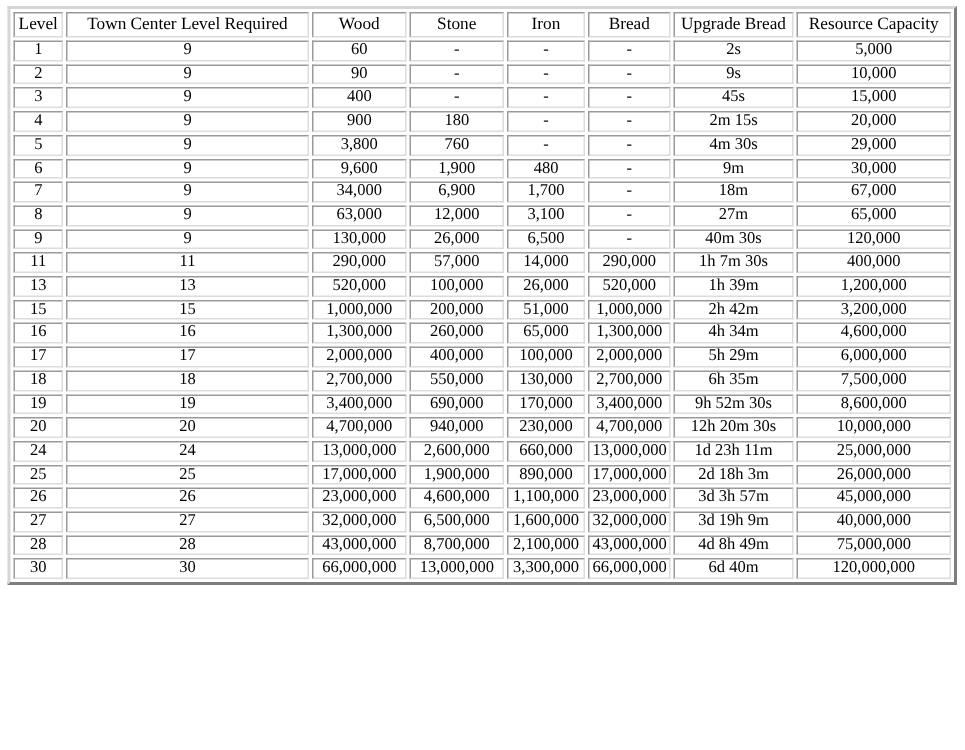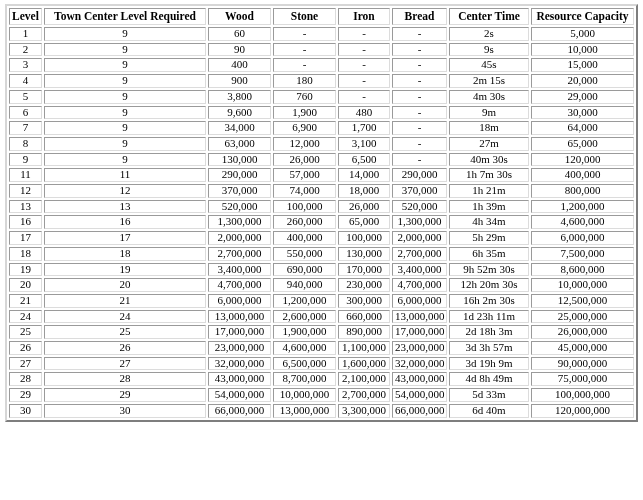--- a/index.html
+++ b/index.html
@@ -36,21 +36,21 @@
     white-space: nowrap;
     overflow: hidden;
   }
   td {
     font-size: 11px;
     line-height: 11.7px;
     padding: 0 2px;
   }
   th {
     font-size: 11.5px;
-    font-weight: bold;
+    font-weight: normal;
     line-height: 13px;
     padding: 1px 0;
   }
 </style>
 </head>
 <body>
 
 <div class="page">
   <table class="data-table">
     <colgroup>
@@ -64,21 +64,21 @@
         <col style="width: 103px;">
       </colgroup>
     <thead>
       <tr>
           <th>Level</th>
           <th>Town Center Level Required</th>
           <th>Wood</th>
           <th>Stone</th>
           <th>Iron</th>
           <th>Bread</th>
-          <th>Center Time</th>
+          <th>Upgrade Bread</th>
           <th>Resource Capacity</th>
         </tr>
     </thead>
     <tbody>
         <tr>
           <td>1</td>
           <td>9</td>
           <td>60</td>
           <td>-</td>
           <td>-</td>
@@ -137,21 +137,21 @@
           <td>30,000</td>
         </tr>
         <tr>
           <td>7</td>
           <td>9</td>
           <td>34,000</td>
           <td>6,900</td>
           <td>1,700</td>
           <td>-</td>
           <td>18m</td>
-          <td>64,000</td>
+          <td>67,000</td>
         </tr>
         <tr>
           <td>8</td>
           <td>9</td>
           <td>63,000</td>
           <td>12,000</td>
           <td>3,100</td>
           <td>-</td>
           <td>27m</td>
           <td>65,000</td>
@@ -170,40 +170,40 @@
           <td>11</td>
           <td>11</td>
           <td>290,000</td>
           <td>57,000</td>
           <td>14,000</td>
           <td>290,000</td>
           <td>1h 7m 30s</td>
           <td>400,000</td>
         </tr>
         <tr>
-          <td>12</td>
-          <td>12</td>
-          <td>370,000</td>
-          <td>74,000</td>
-          <td>18,000</td>
-          <td>370,000</td>
-          <td>1h 21m</td>
-          <td>800,000</td>
-        </tr>
-        <tr>
           <td>13</td>
           <td>13</td>
           <td>520,000</td>
           <td>100,000</td>
           <td>26,000</td>
           <td>520,000</td>
           <td>1h 39m</td>
           <td>1,200,000</td>
         </tr>
         <tr>
+          <td>15</td>
+          <td>15</td>
+          <td>1,000,000</td>
+          <td>200,000</td>
+          <td>51,000</td>
+          <td>1,000,000</td>
+          <td>2h 42m</td>
+          <td>3,200,000</td>
+        </tr>
+        <tr>
           <td>16</td>
           <td>16</td>
           <td>1,300,000</td>
           <td>260,000</td>
           <td>65,000</td>
           <td>1,300,000</td>
           <td>4h 34m</td>
           <td>4,600,000</td>
         </tr>
         <tr>
@@ -240,30 +240,20 @@
           <td>20</td>
           <td>20</td>
           <td>4,700,000</td>
           <td>940,000</td>
           <td>230,000</td>
           <td>4,700,000</td>
           <td>12h 20m 30s</td>
           <td>10,000,000</td>
         </tr>
         <tr>
-          <td>21</td>
-          <td>21</td>
-          <td>6,000,000</td>
-          <td>1,200,000</td>
-          <td>300,000</td>
-          <td>6,000,000</td>
-          <td>16h 2m 30s</td>
-          <td>12,500,000</td>
-        </tr>
-        <tr>
           <td>24</td>
           <td>24</td>
           <td>13,000,000</td>
           <td>2,600,000</td>
           <td>660,000</td>
           <td>13,000,000</td>
           <td>1d 23h 11m</td>
           <td>25,000,000</td>
         </tr>
         <tr>
@@ -287,43 +277,33 @@
           <td>45,000,000</td>
         </tr>
         <tr>
           <td>27</td>
           <td>27</td>
           <td>32,000,000</td>
           <td>6,500,000</td>
           <td>1,600,000</td>
           <td>32,000,000</td>
           <td>3d 19h 9m</td>
-          <td>90,000,000</td>
+          <td>40,000,000</td>
         </tr>
         <tr>
           <td>28</td>
           <td>28</td>
           <td>43,000,000</td>
           <td>8,700,000</td>
           <td>2,100,000</td>
           <td>43,000,000</td>
           <td>4d 8h 49m</td>
           <td>75,000,000</td>
         </tr>
         <tr>
-          <td>29</td>
-          <td>29</td>
-          <td>54,000,000</td>
-          <td>10,000,000</td>
-          <td>2,700,000</td>
-          <td>54,000,000</td>
-          <td>5d 33m</td>
-          <td>100,000,000</td>
-        </tr>
-        <tr>
           <td>30</td>
           <td>30</td>
           <td>66,000,000</td>
           <td>13,000,000</td>
           <td>3,300,000</td>
           <td>66,000,000</td>
           <td>6d 40m</td>
           <td>120,000,000</td>
         </tr>
       </tbody>

